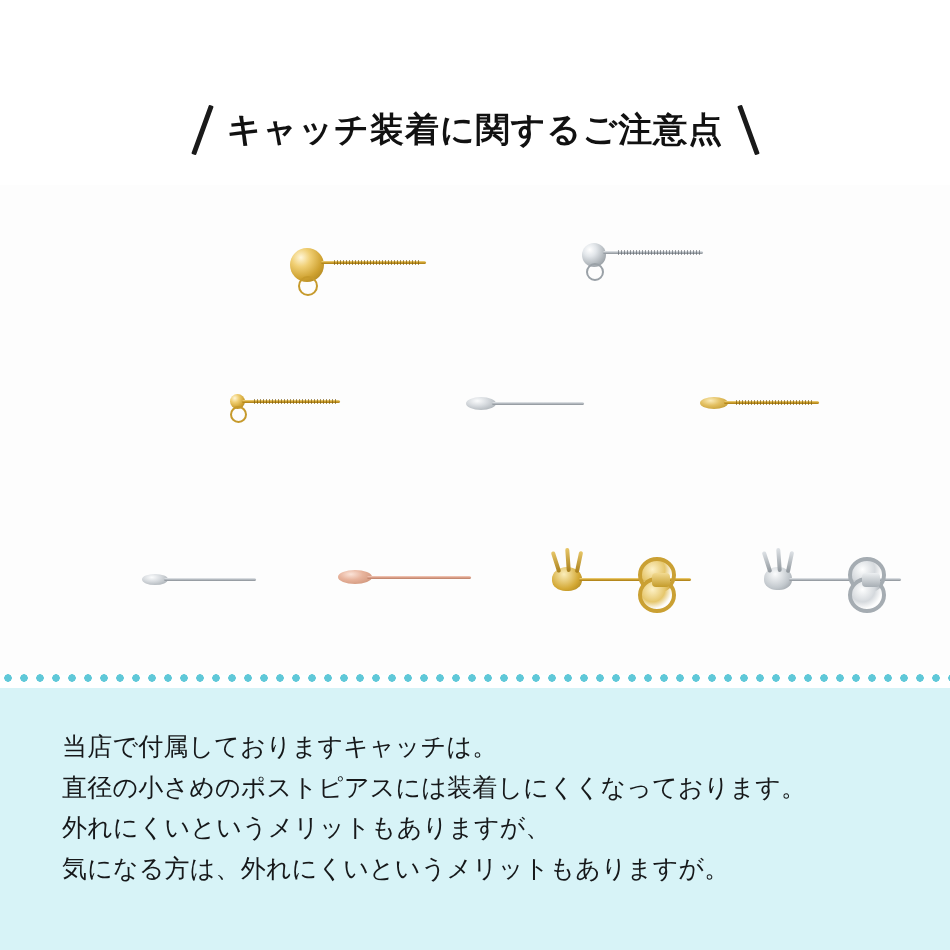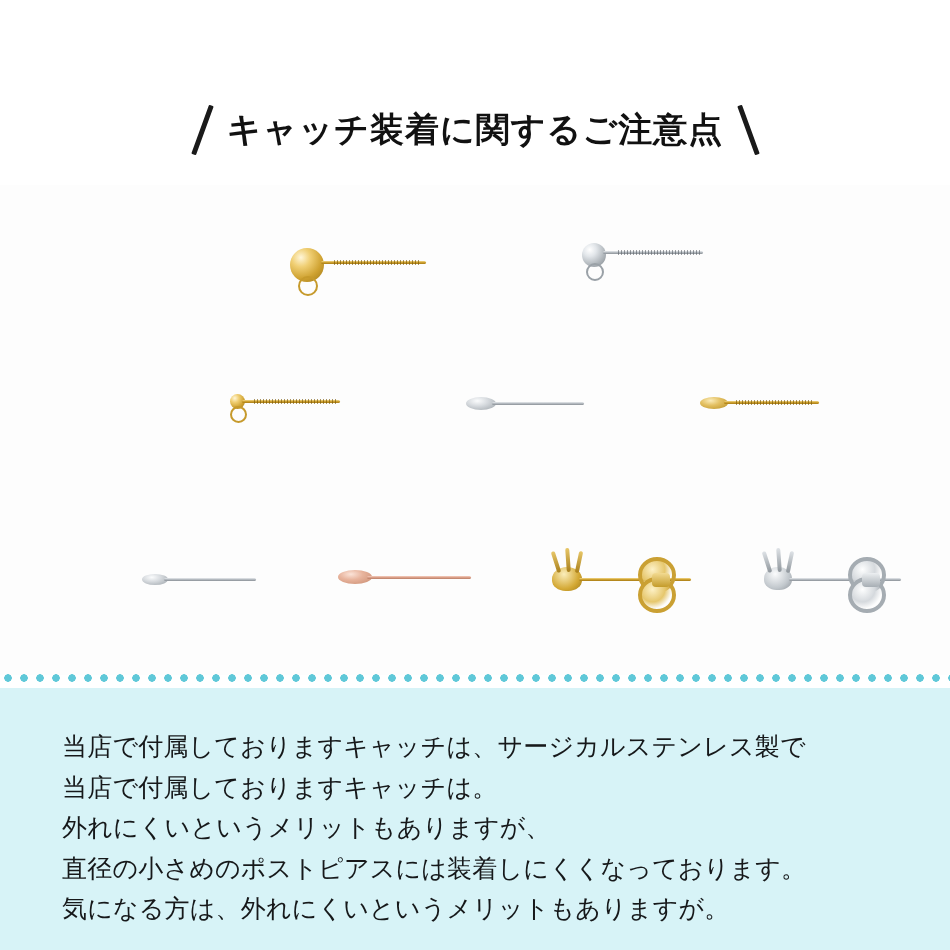--- a/index.html
+++ b/index.html
@@ -296,21 +296,20 @@
     </div>
 
   </div>
 
   <div class="dotted-divider" style="top:673px;">
     <div class="dots"></div>
   </div>
 
   <div class="note-panel" style="top:688px; height:262px;">
     <div class="note-text">
-      <p>当店で付属しておりますキャッチは、サージカルステンレス製で</p>
       <p>当店で付属しておりますキャッチは。</p>
+      <p>直径の小さめのポストピアスには装着しにくくなっております。</p>
       <p>外れにくいというメリットもありますが、</p>
-      <p>直径の小さめのポストピアスには装着しにくくなっております。</p>
       <p>気になる方は、外れにくいというメリットもありますが。</p>
     </div>
   </div>
 
 </div>
 
 </body></html>

